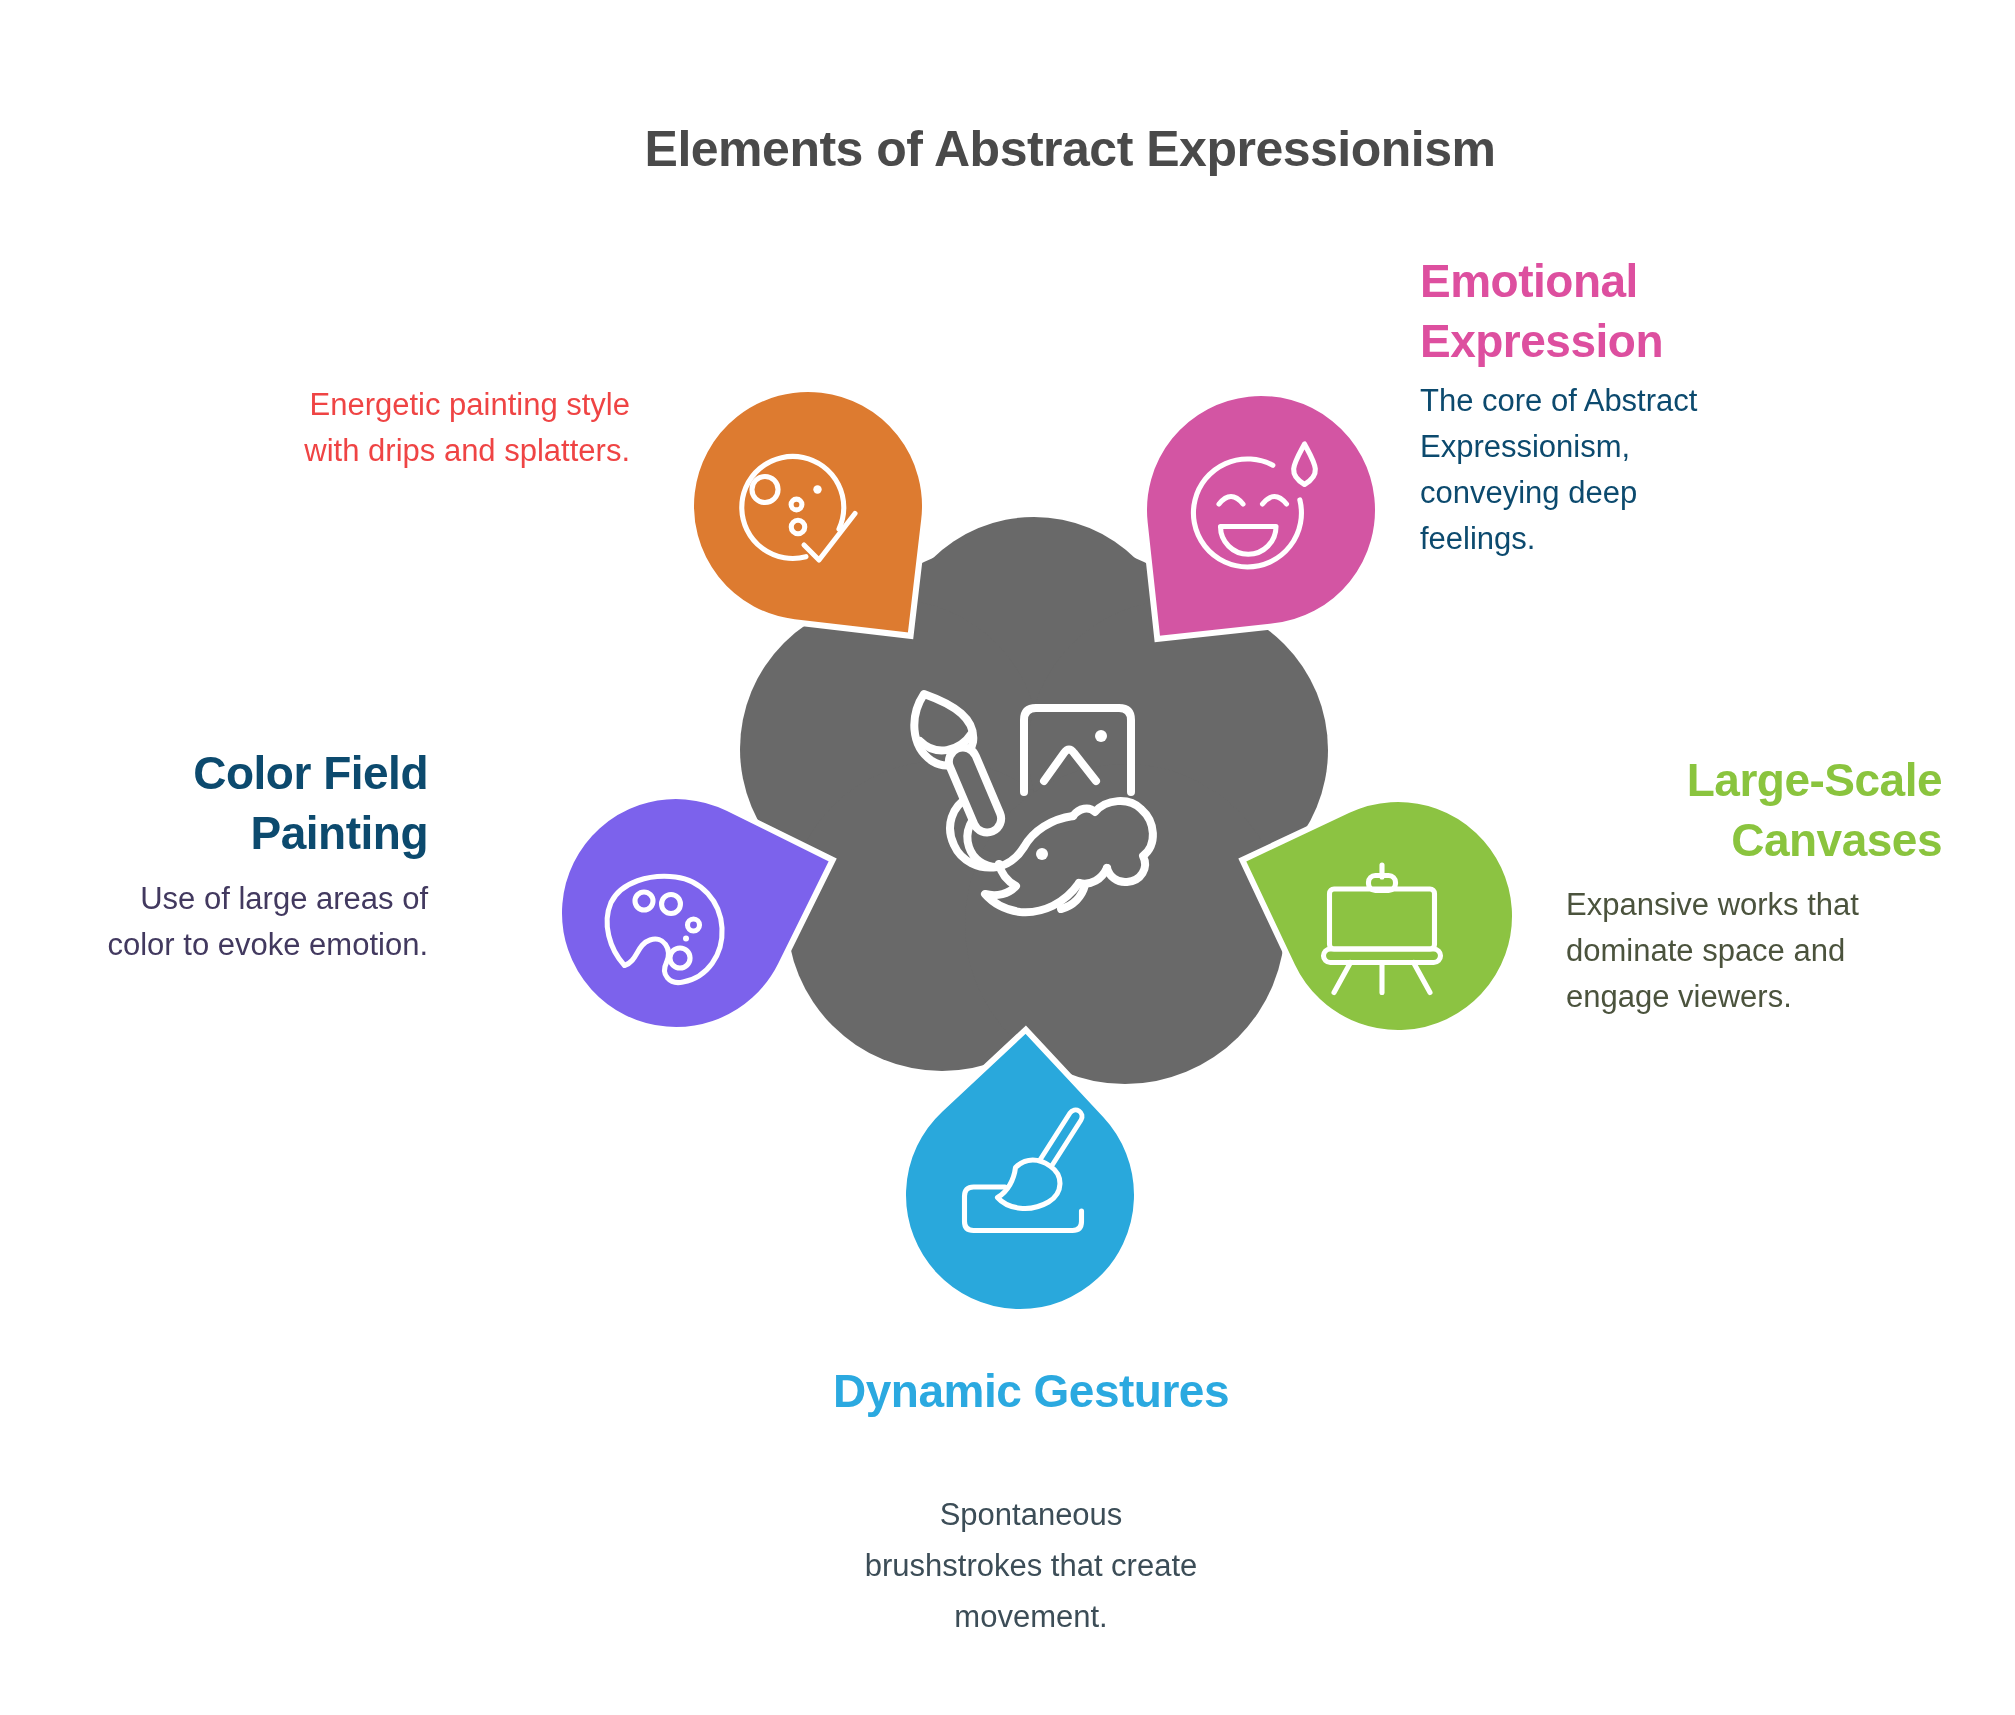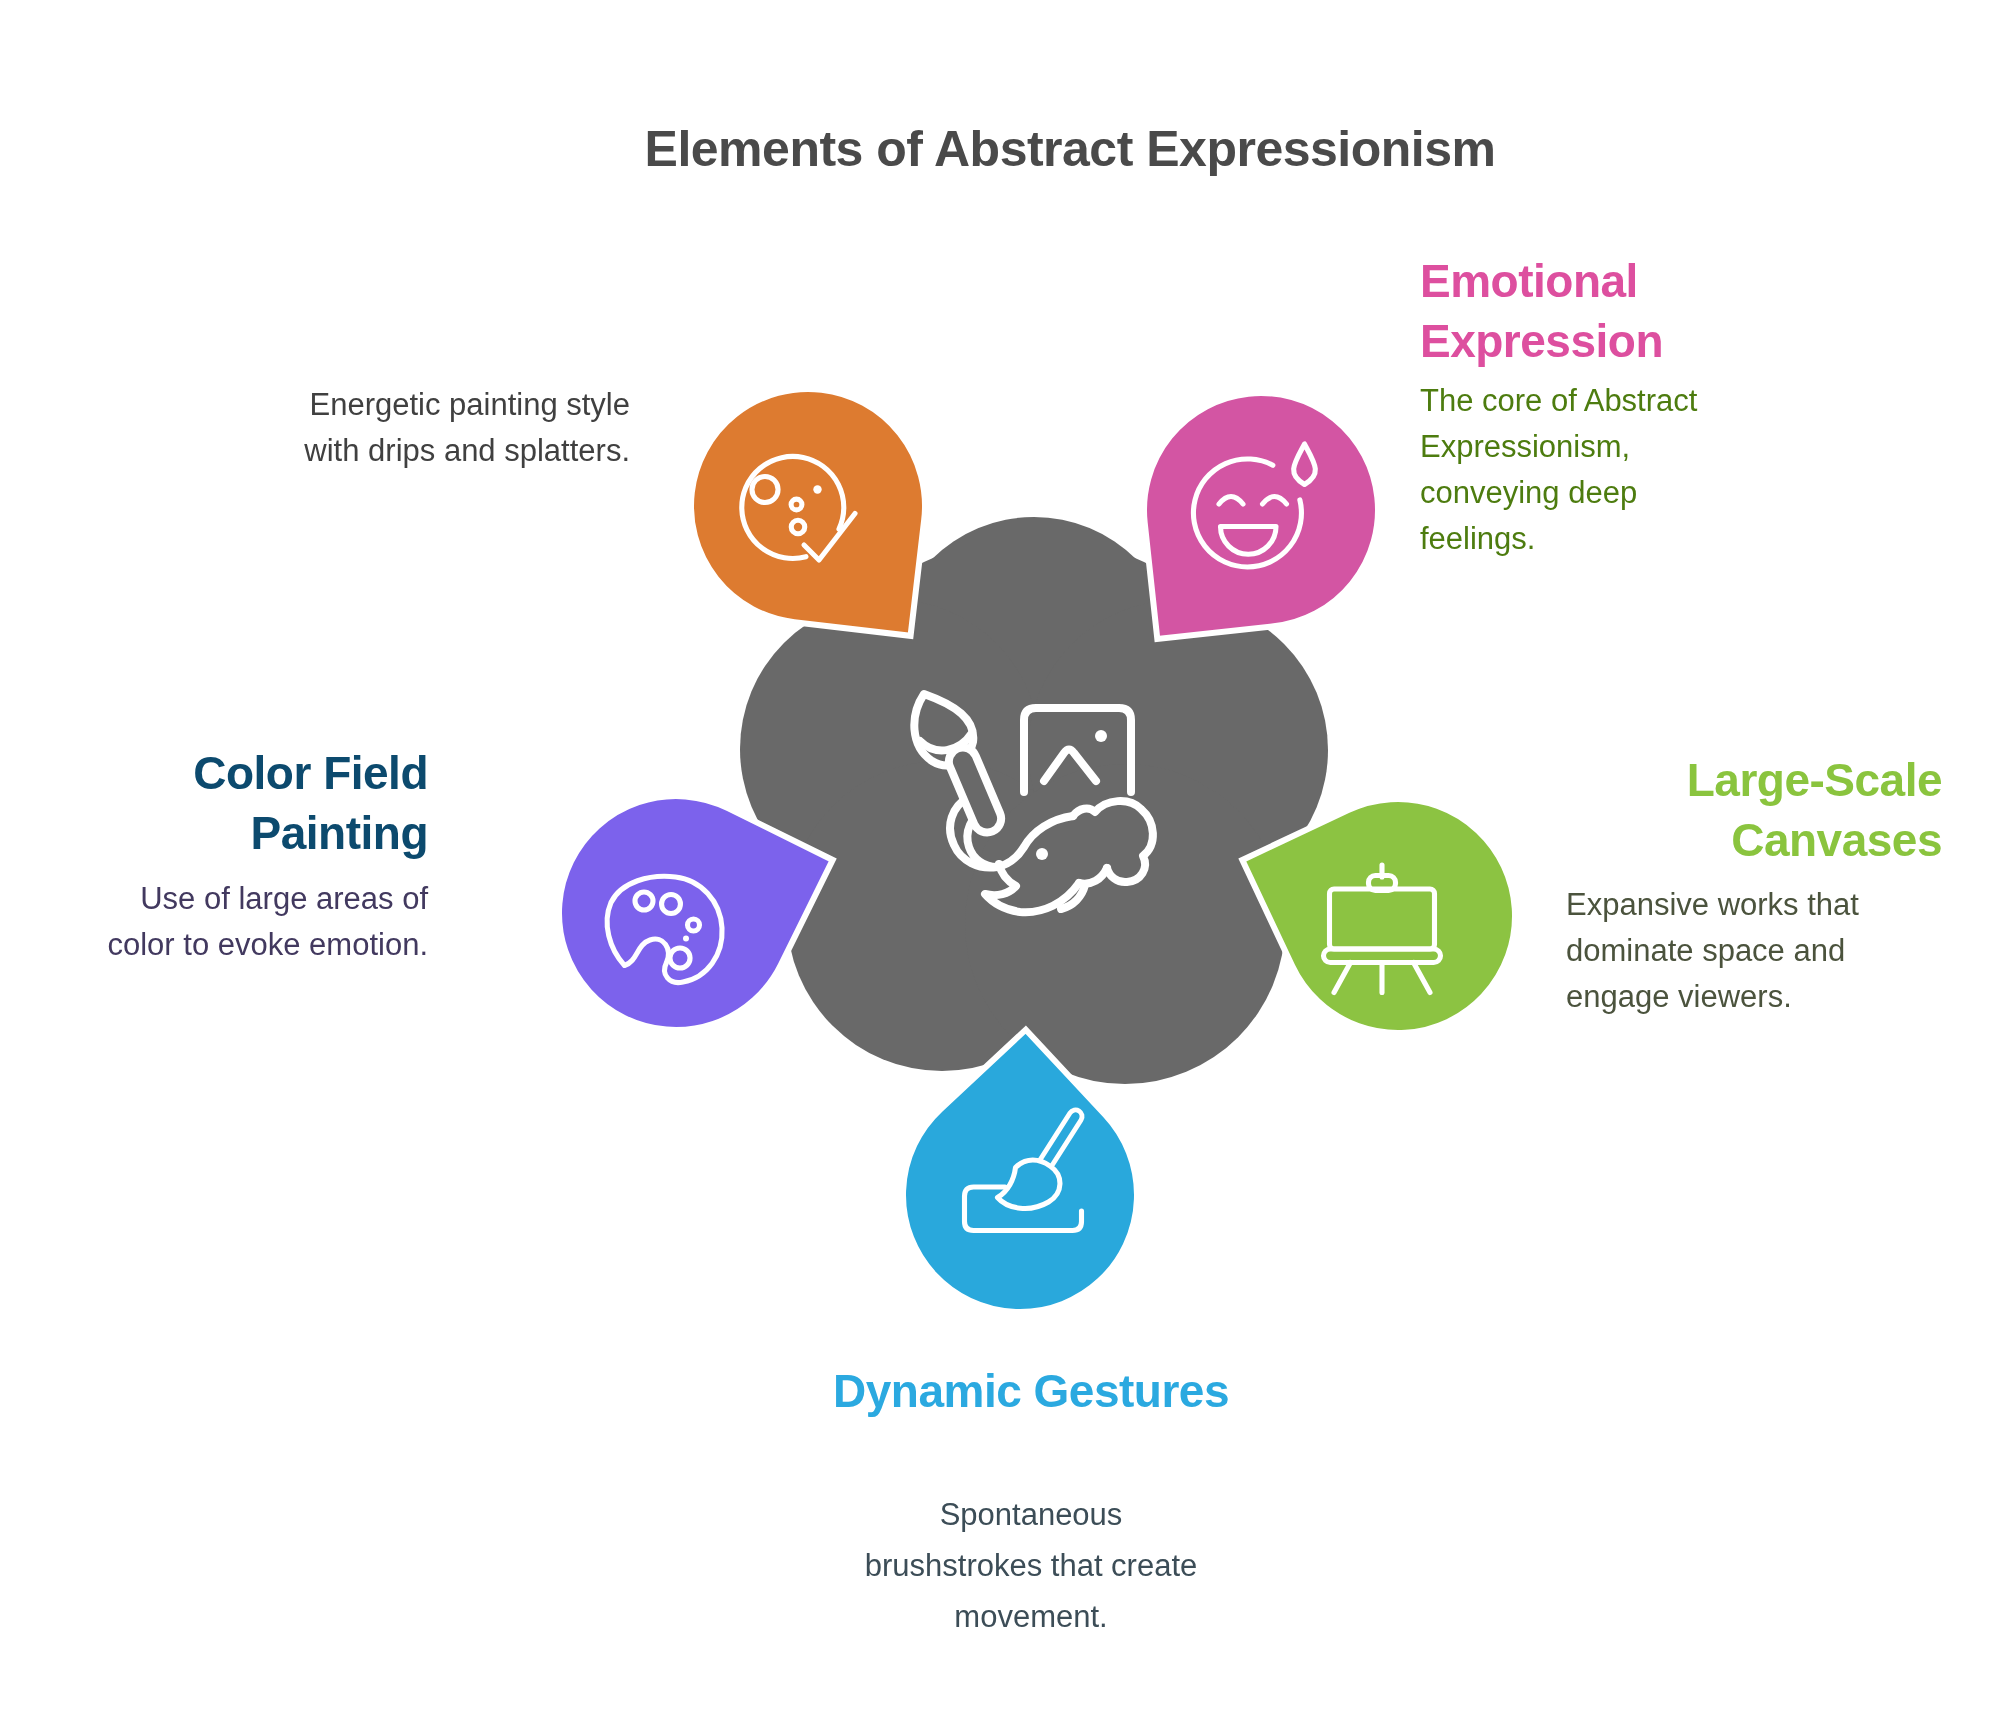--- a/index.html
+++ b/index.html
@@ -161,26 +161,26 @@
     <svg viewBox="0 0 100 100">
       <g stroke="#fff" stroke-width="3.4" fill="none" stroke-linecap="round" stroke-linejoin="round">
         <path d="M38,56 L17,56 Q11,56 11,62 L11,79 Q11,85 17,85 L83,85 Q89,85 89,79 L89,72"></path>
         <path d="M85,9 L62,45" stroke-width="12"></path>
         <path d="M85,9 L62,45" stroke="#29a8dc" stroke-width="5.5"></path>
         <path d="M68,42 C77,48 77,60 67,66 C55,73 40,71 33,63 C40,59 44,51 45,43 C52,36 61,37 68,42 Z" fill="#29a8dc"></path>
       </g>
     </svg>
   </div>
 
-  <div id="body-action" class="abs sec-body" style="color: #404040;">Energetic painting style
+  <div id="body-action" class="abs sec-body" style="color: #ef4444;">Energetic painting style
 with drips and splatters.</div>
 
   <div id="head-emotional" class="abs sec-heading" style="color: rgb(221, 79, 159);">Emotional
 Expression</div>
-  <div id="body-emotional" class="abs sec-body" style="color: #4d7c0f;">The core of Abstract
+  <div id="body-emotional" class="abs sec-body" style="color: #0c4a6e;">The core of Abstract
 Expressionism,
 conveying deep
 feelings.</div>
 
   <div id="head-colorfield" class="abs sec-heading" style="color: #0c4a6e;">Color Field
 Painting</div>
   <div id="body-colorfield" class="abs sec-body" style="color: rgb(66, 57, 95);">Use of large areas of
 color to evoke emotion.</div>
 
   <div id="head-largescale" class="abs sec-heading" style="color: rgb(138, 196, 62);">Large-Scale

